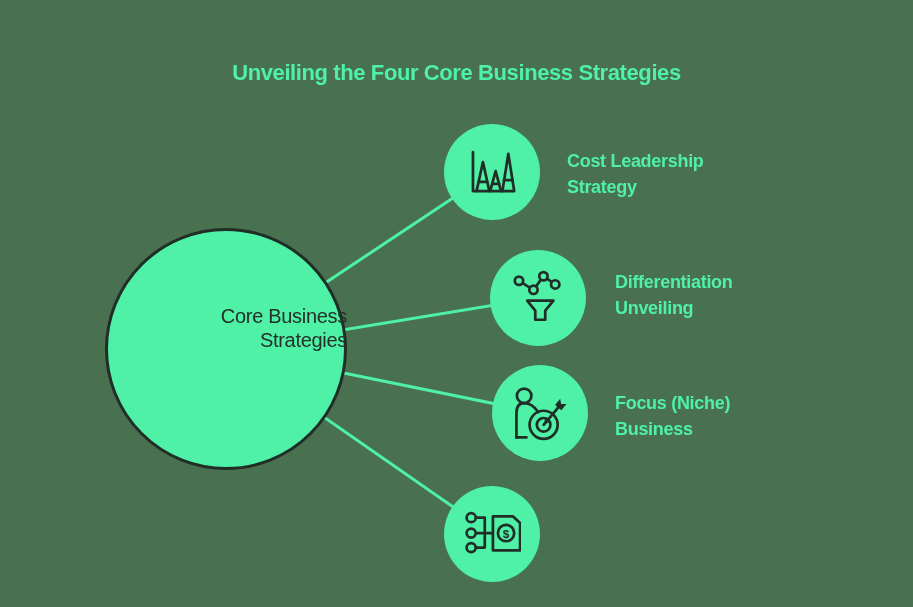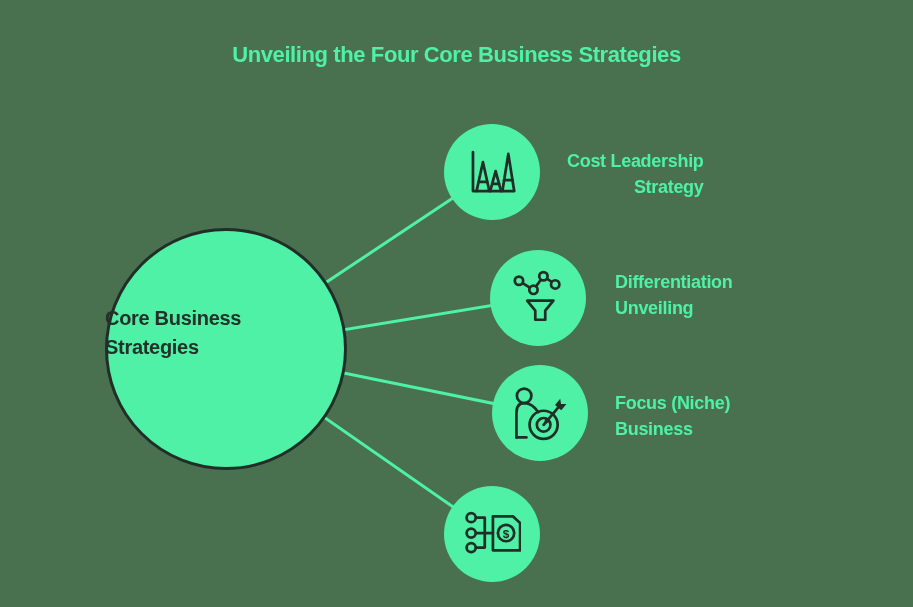--- a/index.html
+++ b/index.html
@@ -11,21 +11,21 @@
   .canvas {
     position: relative;
     width: 913px;
     height: 607px;
     overflow: hidden;
     background: #49714F;
   }
   .title {
     position: absolute;
     left: 0;
-    top: 42px;
+    top: 60px;
     width: 913px;
     margin: 0;
     text-align: center;
     font-size: 22px;
     font-weight: 700;
     letter-spacing: -0.4px;
     color: #4EF1A6;
   }
   .connectors {
     position: absolute;
@@ -43,25 +43,25 @@
     background: #4EF1A6;
     border: 3px solid #212E28;
     box-sizing: border-box;
     z-index: 2;
   }
   .center-label {
     position: absolute;
     left: 105px;
     top: 304px;
     width: 242px;
-    text-align: left;
+    text-align: right;
     font-size: 20px;
-    font-weight: 700;
+    font-weight: 400;
     letter-spacing: -0.3px;
-    line-height: 29px;
+    line-height: 24px;
     color: #243029;
     white-space: pre-line;
     z-index: 3;
   }
   .node {
     position: absolute;
     width: 96px;
     height: 96px;
     border-radius: 50%;
     background: #4EF1A6;
@@ -82,21 +82,21 @@
   .icon-wrap svg { display: block; width: 58px; height: 58px; }
   .strategy-label {
     position: absolute;
     font-size: 18px;
     font-weight: 700;
     letter-spacing: -0.3px;
     line-height: 25.5px;
     color: #4EF1A6;
     white-space: pre-line;
   }
-  .label-1 { left: 567px; top: 149px; text-align: right; }
+  .label-1 { left: 567px; top: 149px; }
   .label-2 { left: 615px; top: 270px; }
   .label-3 { left: 615px; top: 391px; }
   .label-4 { left: 567px; top: 523px; }
   .stroke {
     fill: none;
     stroke: #212E28;
     stroke-width: 3;
     stroke-linecap: round;
     stroke-linejoin: round;
   }

